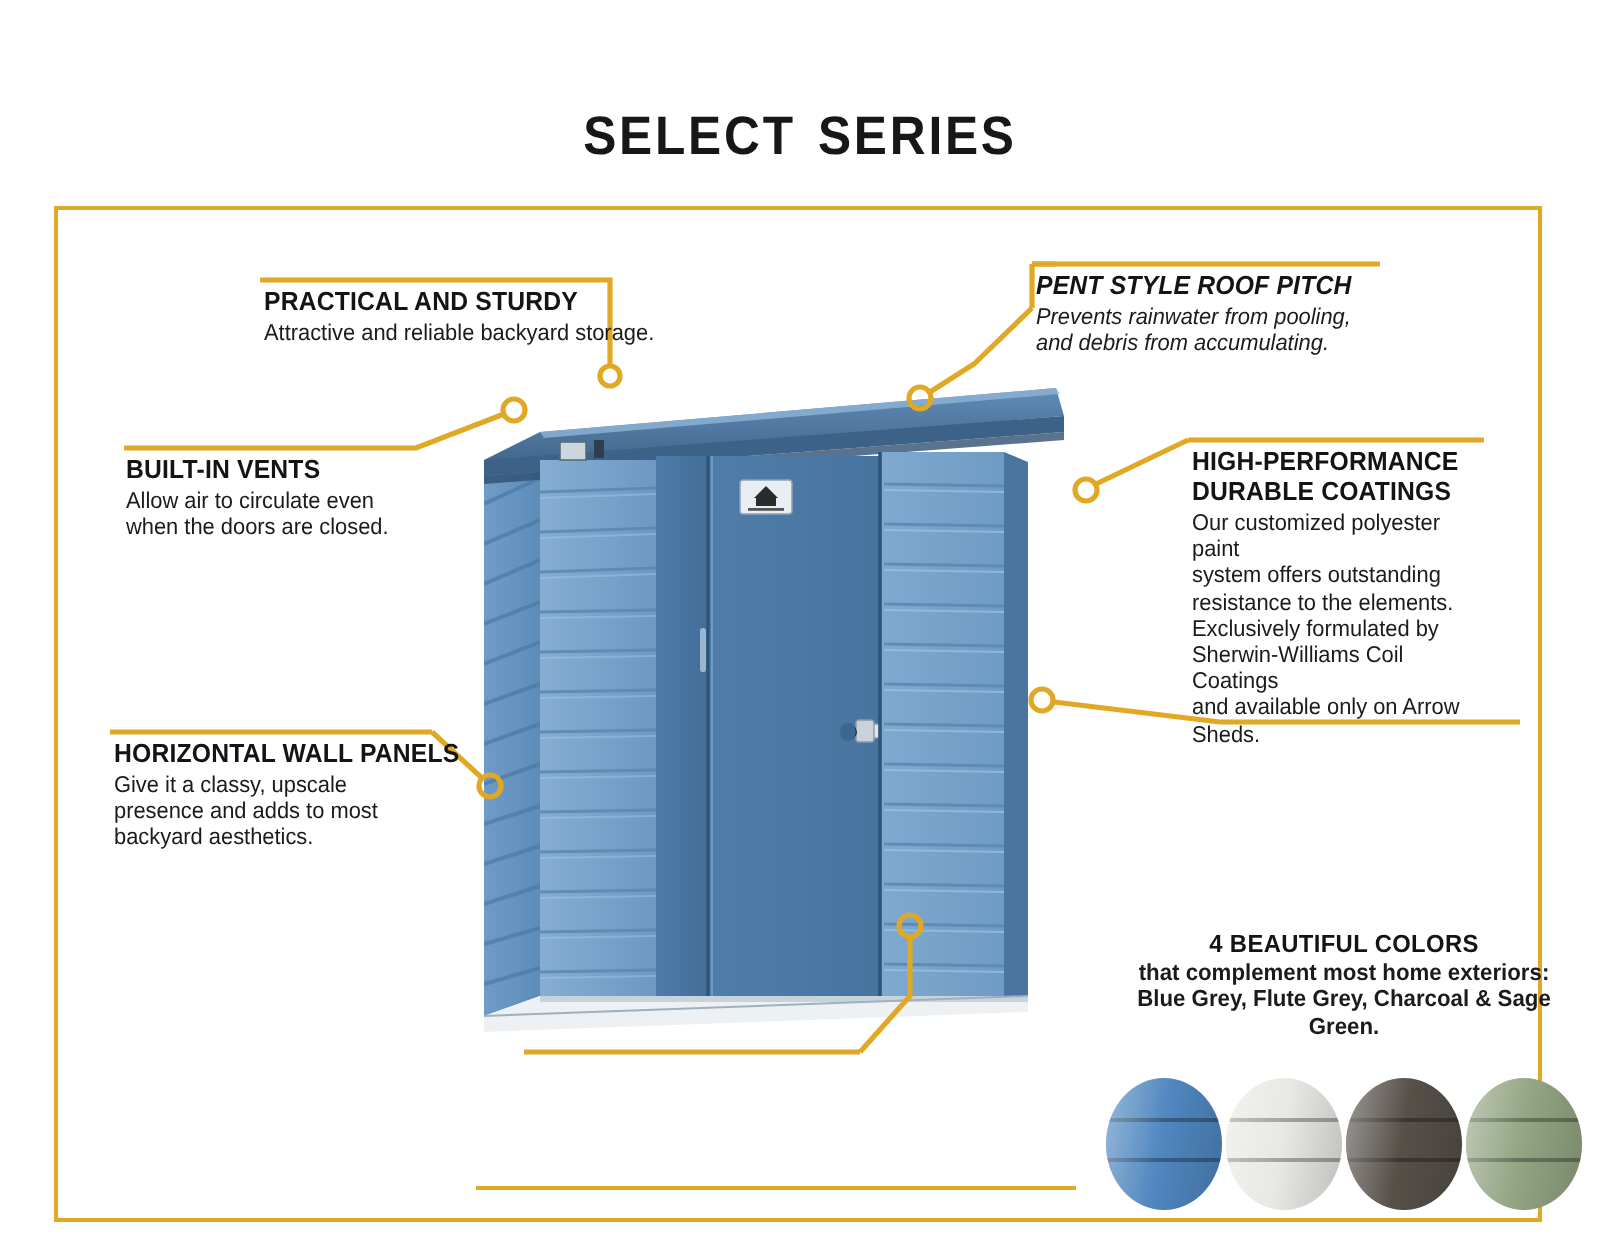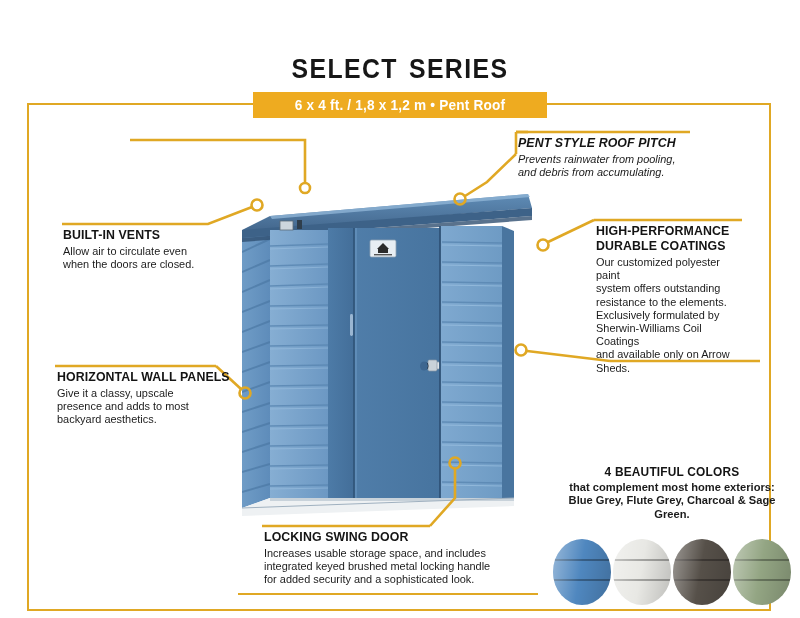--- a/index.html
+++ b/index.html
@@ -132,23 +132,20 @@
   .logo-rule{
     position:absolute;left:238px;top:557px;width:300px;height:2px;background:#e0a824;z-index:2;
   }
 </style>
 </head>
 <body>
 
 <div class="stage">
 
   <div class="title">Select Series</div>
-  <div class="banner">
-    <span>6 x 4 ft. / 1,8 x 1,2 m  •  Pent Roof</span>
-  </div>
 
   <div class="frame"></div>
 
   <svg class="shed" viewBox="0 0 290 330">
     <defs>
       <linearGradient id="gLeftWall" x1="0" y1="0" x2="1" y2="0">
         <stop offset="0" stop-color="#6f9cc6"></stop>
           <stop offset="1" stop-color="#5e8cba"></stop>
       </linearGradient>
       <linearGradient id="gPanelL" x1="0" y1="0" x2="1" y2="0">
@@ -325,20 +322,24 @@
       <circle cx="521" cy="314" r="5.5" stroke-width="2.6"></circle>
 
       <line x1="262" y1="490" x2="430" y2="490"></line>
       <polyline points="430,490 455,462 455,432"></polyline>
       <circle cx="455" cy="427" r="5.5" stroke-width="2.6"></circle>
 
       <line x1="130" y1="104" x2="130" y2="104"></line>
     </g>
   </svg>
 
+  <div class="callout" id="c-practical">
+    <div class="hd">PRACTICAL AND STURDY</div>
+    <div class="bd">Attractive and reliable backyard storage.</div>
+  </div>
 
   <div class="callout" id="c-vents">
     <div class="hd">BUILT-IN VENTS</div>
     <div class="bd">Allow air to circulate even
 when the doors are closed.</div>
   </div>
 
   <div class="callout right" id="c-pitch">
     <div class="hd">PENT STYLE ROOF PITCH</div>
     <div class="bd">Prevents rainwater from pooling,
@@ -357,26 +358,20 @@
 DURABLE COATINGS</div>
     <div class="bd">Our customized polyester paint
 system offers outstanding
 resistance to the elements.
 Exclusively formulated by
 Sherwin-Williams Coil Coatings
 and available only on Arrow Sheds.</div>
   </div>
 
 
-  <div class="callout" id="c-door">
-    <div class="hd">LOCKING SWING DOOR</div>
-    <div class="bd">Increases usable storage space, and includes
-integrated keyed brushed metal locking handle
-for added security and a sophisticated look.</div>
-  </div>
 
   <div class="colors-text">
     <div class="ct-hd">4 BEAUTIFUL COLORS</div>
     <div class="ct-sub">that complement most home exteriors:
 Blue Grey, Flute Grey, Charcoal &amp; Sage Green.</div>
   </div>
 
   <div class="swatches">
     <div class="sw" style="background: rgb(79, 135, 191);">
       <div class="ln a"></div>

